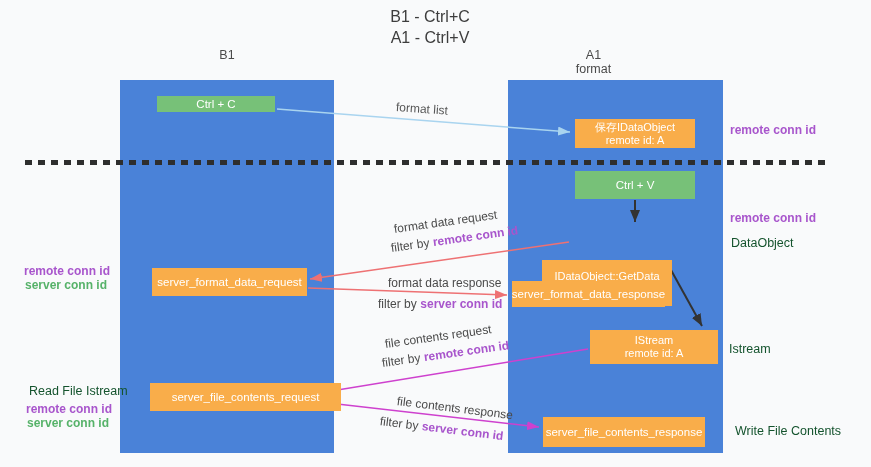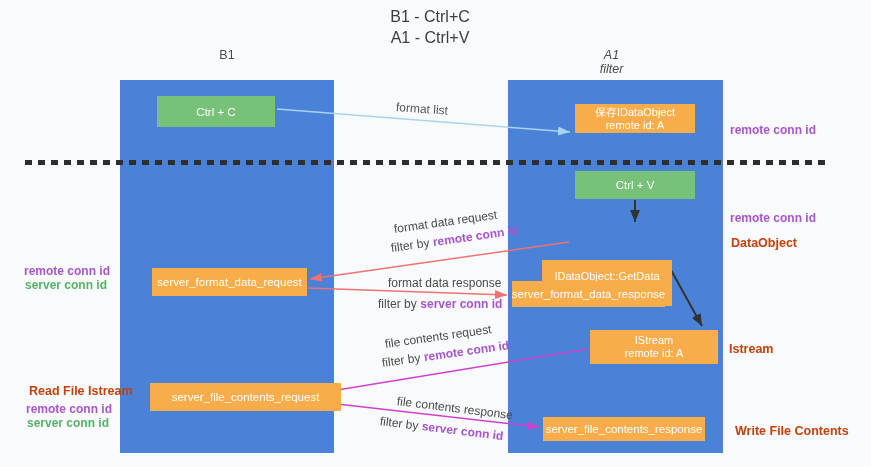--- a/index.html
+++ b/index.html
@@ -23,44 +23,44 @@
   .node .l1, .node .l2 { display:block; line-height:13px; font-size:11px; }
   .node .single { font-size:11.5px; }
 
   .flow-label { position:absolute; font-size:12px; color:#4a4a4a; white-space:nowrap;
                 transform-origin:left center; }
   .filter-prefix { margin-right:0.3em; }
   .filter-key { color:var(--purple_text); font-weight:bold; }
 
   .side-label { position:absolute; font-size:12px; white-space:nowrap; }
   .side-label.purple { color:var(--purple_text); font-weight:bold; }
-  .side-label.plain  { color:#c2410c; font-size:12.5px;font-weight:bold; }
+  .side-label.plain  { color:#14532d; font-size:12.5px; }
   .conn-block { position:absolute; text-align:center; font-size:12px; font-weight:bold;
                 line-height:14px; white-space:nowrap; }
   .conn-block .remote { color:var(--purple_text); }
   .conn-block .server { color:var(--green_text); }
 
   svg.arrows { position:absolute; left:0; top:0; pointer-events:none; }
 </style>
 </head>
 <body>
 
 <div class="canvas">
 
   <div class="title">
     <div>B1 - Ctrl+C</div>
     <div>A1 - Ctrl+V</div>
   </div>
 
   <div class="lane-header" style="left:120px; width:214px;">
     <div>B1</div>
   </div>
-  <div class="lane-header" style="left:504px; width:215px;font-style:italic;">
+  <div class="lane-header" style="left:486px; width:215px;">
     <div>A1</div>
-    <div>filter</div>
+    <div>format</div>
   </div>
 
   <div class="lane" style="left:120px; width:214px;"></div>
   <div class="lane" style="left:508px; width:215px;"></div>
 
   <div class="divider"></div>
 
   <svg class="arrows" width="871" height="467">
     <defs>
       <marker id="m-blue" markerWidth="8" markerHeight="6" refX="8" refY="3" orient="auto">
@@ -78,25 +78,25 @@
     </defs>
     <line x1="277" y1="109" x2="570" y2="132" style="stroke:var(--arrow_lightblue)" stroke-width="1.5" marker-end="url(#m-blue)"></line>
     <line x1="635" y1="200" x2="635" y2="222" style="stroke:var(--arrow_black)" stroke-width="2" marker-end="url(#m-black)"></line>
     <line x1="569" y1="242" x2="310" y2="279" style="stroke:var(--arrow_salmon)" stroke-width="1.5" marker-end="url(#m-salmon)"></line>
     <line x1="308" y1="288" x2="507" y2="295" style="stroke:var(--arrow_salmon)" stroke-width="1.5" marker-end="url(#m-salmon)"></line>
     <line x1="666" y1="261" x2="702" y2="326" style="stroke:var(--arrow_black)" stroke-width="2" marker-end="url(#m-black)"></line>
     <line x1="588" y1="349" x2="313" y2="394" style="stroke:var(--arrow_magenta)" stroke-width="1.5" marker-end="url(#m-magenta)"></line>
     <line x1="311" y1="401" x2="539" y2="427" style="stroke:var(--arrow_magenta)" stroke-width="1.5" marker-end="url(#m-magenta)"></line>
   </svg>
 
-  <div class="node green" style="left:157px; top:96px; width:118px; height:31px;">
+  <div class="node green" style="left:157px; top:96px; width:118px; height:16px;">
     <span class="single">Ctrl + C</span>
   </div>
 
-  <div class="node orange" style="left:575px; top:104px; width:120px; height:29px;">
+  <div class="node orange" style="left:575px; top:119px; width:120px; height:29px;">
     <span class="l1">保存IDataObject</span>
     <span class="l2">remote id: A</span>
   </div>
 
   <div class="node green" style="left:575px; top:171px; width:120px; height:28px;">
     <span class="single">Ctrl + V</span>
   </div>
 
   <div class="node orange" style="left:542px; top:227px; width:130px; height:46px;margin-top:33px;">
     <span class="l1">IDataObject::GetData</span>
@@ -113,21 +113,21 @@
 
   <div class="node orange" style="left:590px; top:330px; width:128px; height:34px;">
     <span class="l1">IStream</span>
     <span class="l2">remote id: A</span>
   </div>
 
   <div class="node orange" style="left:150px; top:383px; width:191px; height:28px;">
     <span class="single">server_file_contents_request</span>
   </div>
 
-  <div class="node orange" style="left:543px; top:417px; width:162px; height:24px;">
+  <div class="node orange" style="left:543px; top:417px; width:162px; height:30px;">
     <span class="single">server_file_contents_response</span>
   </div>
 
   <div class="flow-label" style="left:396px; top:100px; transform:rotate(4deg); color:#555;">format list</div>
 
   <div class="flow-label" style="left:394px; top:222px; transform:rotate(-8deg);">format data request</div>
   <div class="flow-label" style="left:391px; top:241px; transform:rotate(-8deg);">
     <span class="filter-prefix">filter by</span><span class="filter-key">remote conn id</span>
   </div>
 

